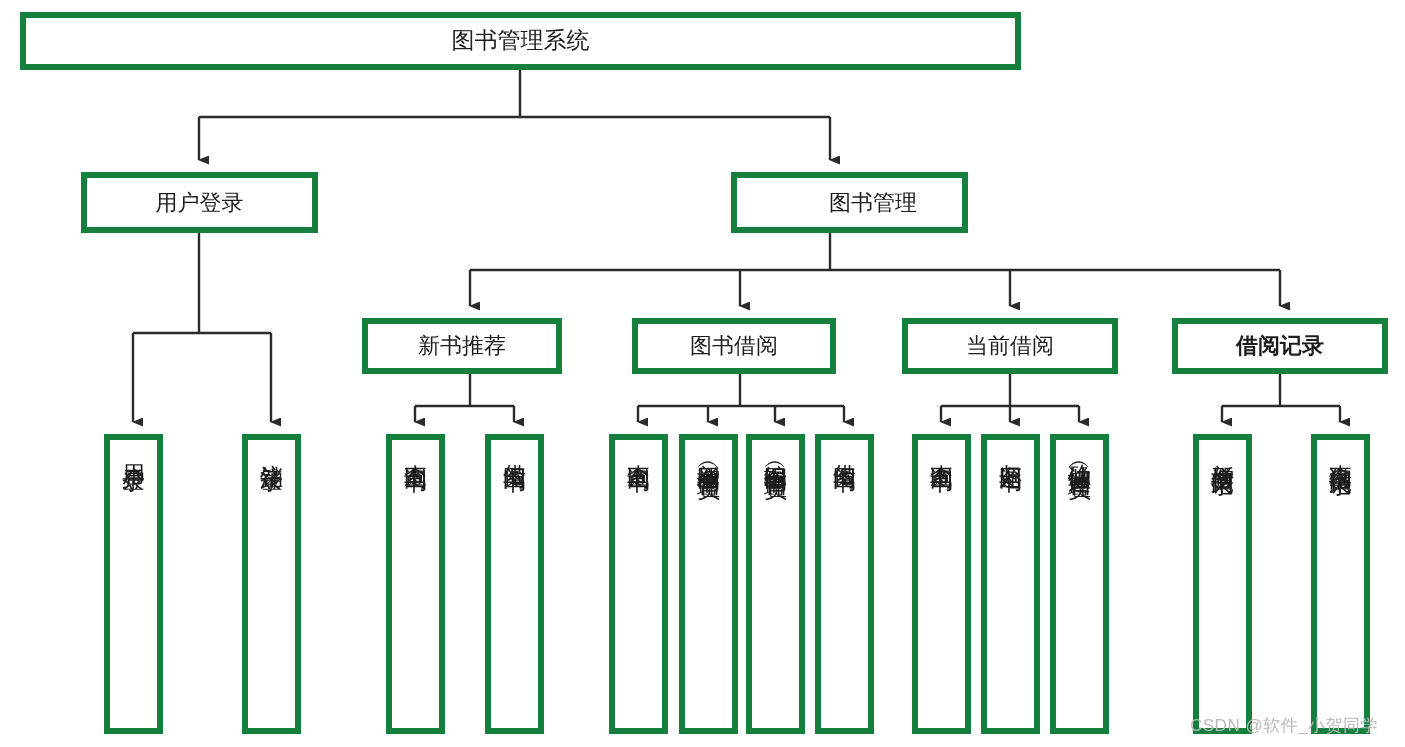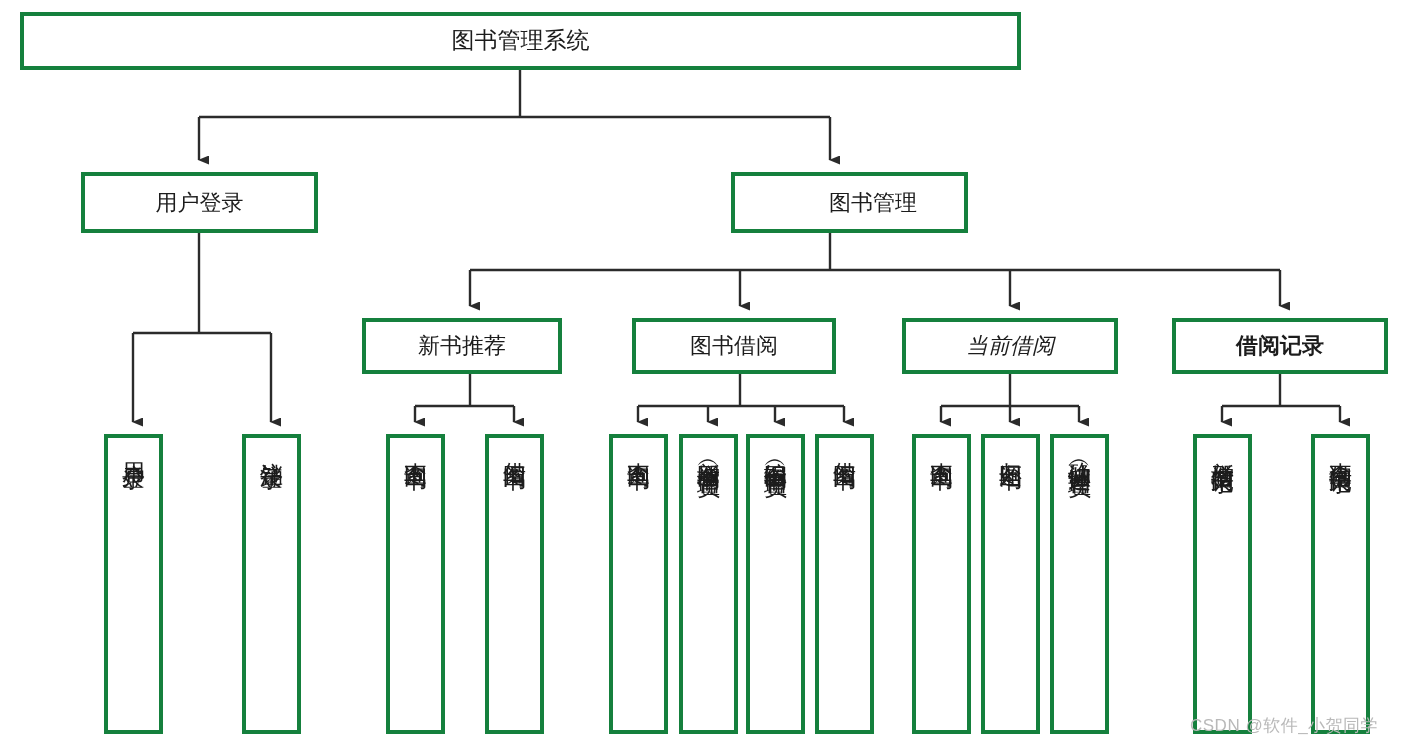--- a/index.html
+++ b/index.html
@@ -9,21 +9,21 @@
     font-family:"Liberation Sans","DejaVu Sans",sans-serif;
     overflow:hidden;
   }
   #canvas{position:relative;width:1405px;height:747px;}
   #edges{position:absolute;left:0;top:0;width:1405px;height:747px;}
 
   .node{
     position:absolute;
     box-sizing:border-box;
     background:#ffffff;
-    border:4px solid #15803d;
+    border:6px solid #15803d;
     display:flex;
     align-items:center;
     justify-content:center;
     color:#1c1c1c;
     z-index:2;
   }
   .node .lbl{
     display:block;
     text-align:center;
     line-height:1.18;
@@ -120,21 +120,21 @@
   <div class="node h-node" style="left:731px;top:172px;width:237px;height:61px;padding-left:47px;">
     <span class="lbl">图书管理</span>
   </div>
 
   <div class="node h-node" style="left:362px;top:318px;width:200px;height:56px;">
     <span class="lbl">新书推荐</span>
   </div>
   <div class="node h-node" style="left:632px;top:318px;width:204px;height:56px;">
     <span class="lbl">图书借阅</span>
   </div>
-  <div class="node h-node" style="left:902px;top:318px;width:216px;height:56px;font-style:italic;">
+  <div class="node h-node" style="left:902px;top:318px;width:216px;height:56px;">
     <span class="lbl">当前借阅</span>
   </div>
   <div class="node h-node" style="left:1172px;top:318px;width:216px;height:56px;font-weight:bold;">
     <span class="lbl">借阅记录</span>
   </div>
 
   <div class="node v-node" style="left:104px;top:434px;width:59px;height:300px;">
     <span class="lbl">用户登录</span>
   </div>
   <div class="node v-node" style="left:242px;top:434px;width:59px;height:300px;">

